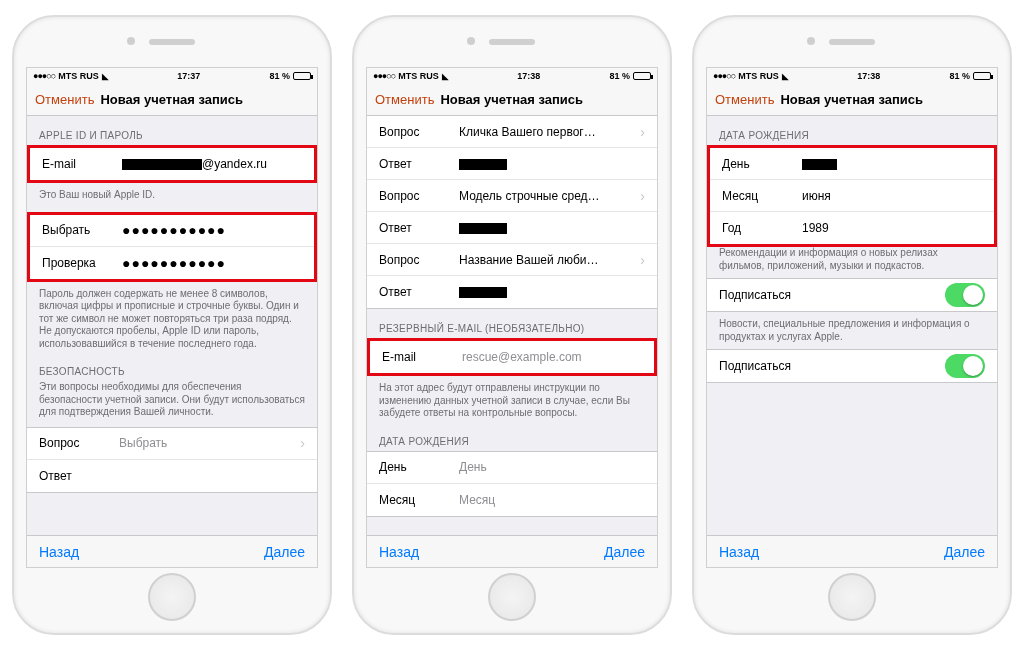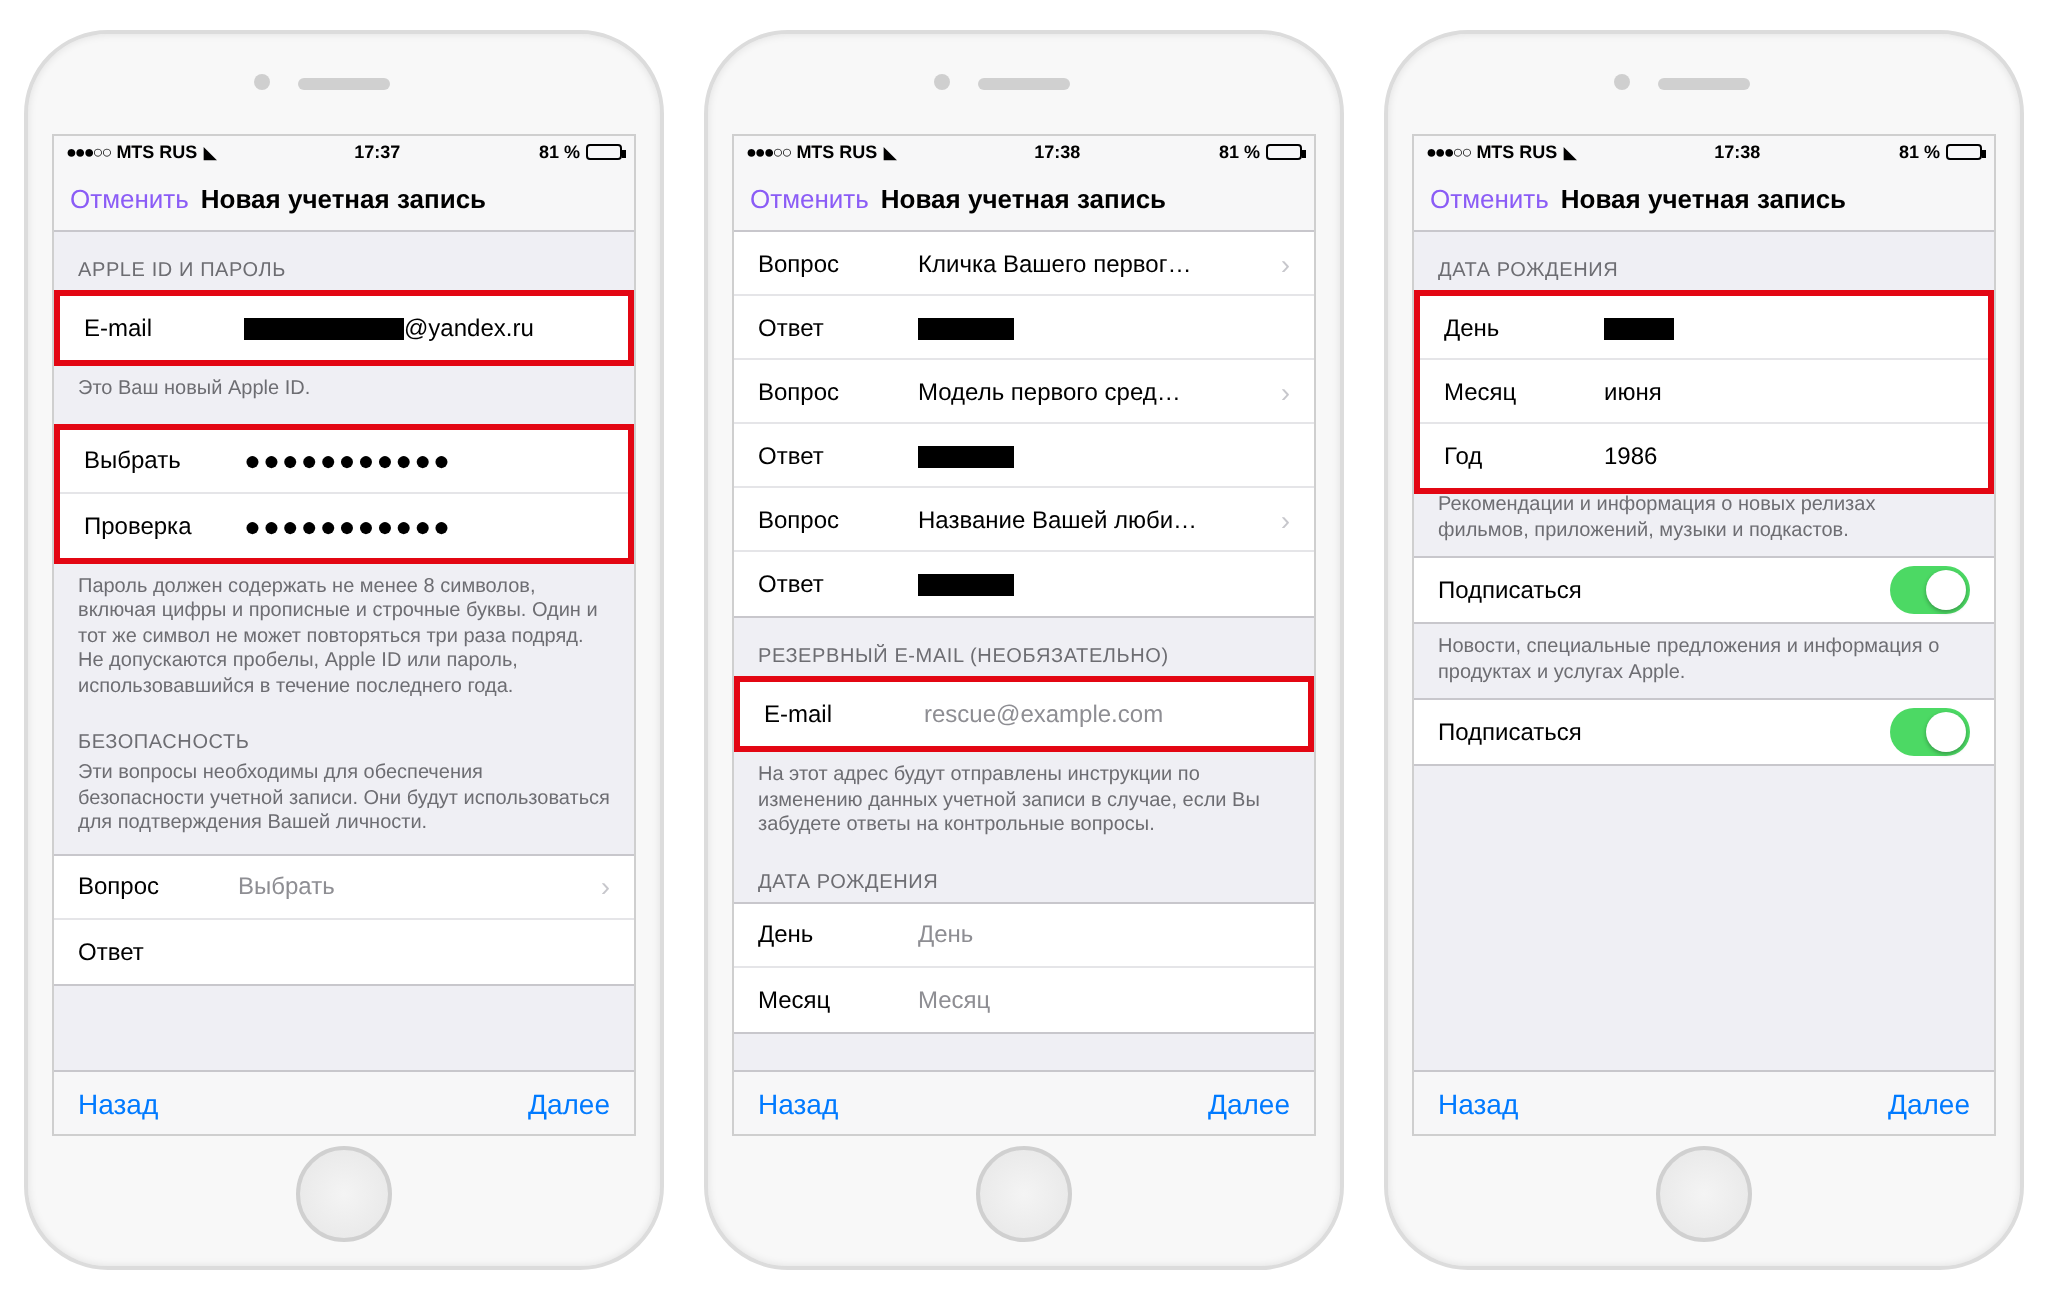--- a/index.html
+++ b/index.html
@@ -70,21 +70,21 @@
   .battery-fill { height:100%; width:80%; background:#4cd964; }
   .navbar {
     height: 32px;
     background: #f7f7f8;
     border-bottom: 1px solid #c8c7cc;
     display: flex;
     align-items: center;
     padding: 0 8px;
     font-size: 13px;
   }
-  .navcancel { color: #8b5cf6; font-size:13px; }
+  .navcancel { color: #c2410c; font-size:13px; }
   .navtitle { font-weight: 600; margin-left: 6px; font-size:13px; }
   .content { flex:1; overflow:hidden; }
   .section-header {
     font-size: 10px;
     color: #6d6d72;
     text-transform: uppercase;
     padding: 14px 12px 4px 12px;
     letter-spacing: .3px;
   }
   .footer-text {
@@ -231,21 +231,21 @@
           <span class="cell-label">Вопрос</span>
           <span class="cell-value">Кличка Вашего первог…</span>
           <span class="chevron">›</span>
         </div>
         <div class="cell">
           <span class="cell-label">Ответ</span>
           <span class="cell-value"><span class="redacted" style="width:48px"></span></span>
         </div>
         <div class="cell">
           <span class="cell-label">Вопрос</span>
-          <span class="cell-value">Модель первого сред…</span>
+          <span class="cell-value">Модель строчные сред…</span>
           <span class="chevron">›</span>
         </div>
         <div class="cell">
           <span class="cell-label">Ответ</span>
           <span class="cell-value"><span class="redacted" style="width:48px"></span></span>
         </div>
         <div class="cell">
           <span class="cell-label">Вопрос</span>
           <span class="cell-value">Название Вашей люби…</span>
           <span class="chevron">›</span>
@@ -309,21 +309,21 @@
         <div class="cell">
           <span class="cell-label">День</span>
           <span class="cell-value"><span class="redacted" style="width:35px"></span></span>
         </div>
         <div class="cell">
           <span class="cell-label">Месяц</span>
           <span class="cell-value">июня</span>
         </div>
         <div class="cell">
           <span class="cell-label">Год</span>
-          <span class="cell-value">1986</span>
+          <span class="cell-value">1989</span>
         </div>
       </div>
       <div class="footer-text" style="padding-top:0">Рекомендации и информация о новых релизах фильмов, приложений, музыки и подкастов.</div>
       <div class="cellgroup" style="margin-top:4px">
         <div class="cell">
           <span>Подписаться</span>
           <span class="toggle"></span>
         </div>
       </div>
       <div class="footer-text">Новости, специальные предложения и информация о продуктах и услугах Apple.</div>

